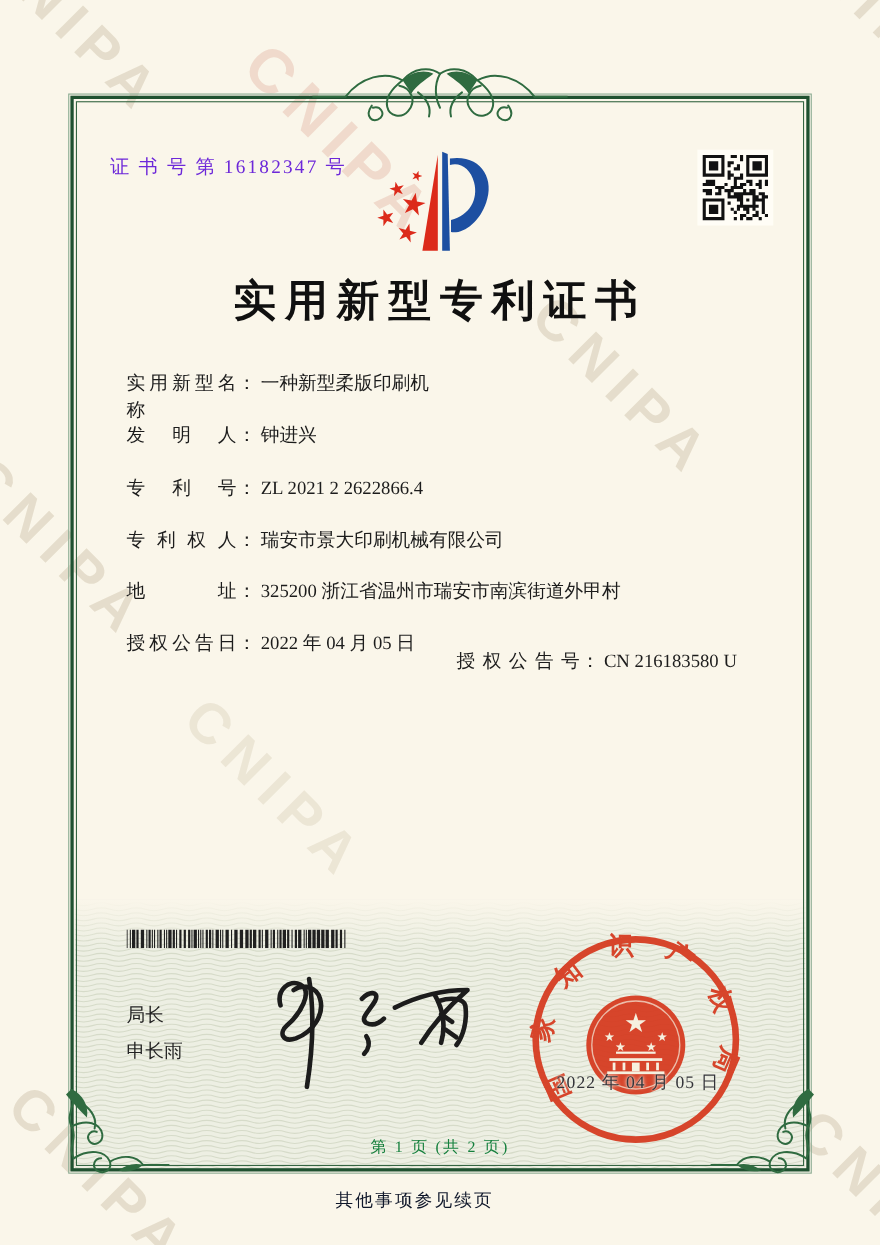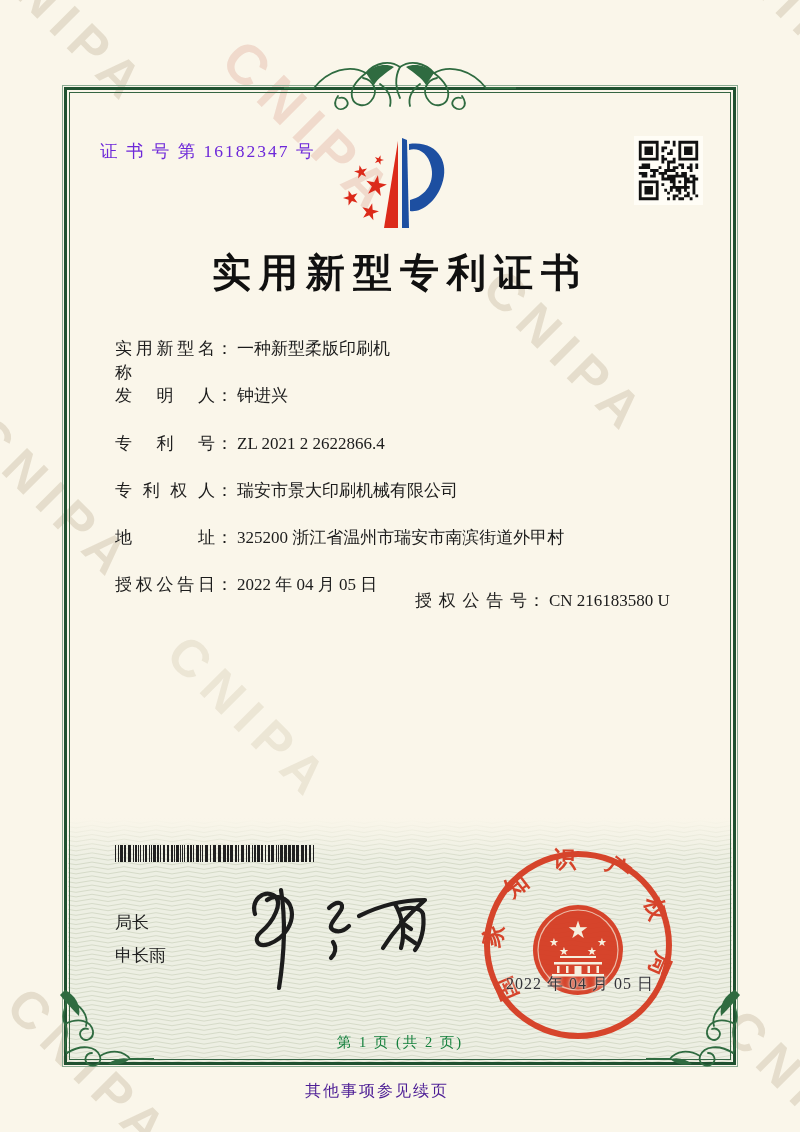--- a/index.html
+++ b/index.html
@@ -42,21 +42,21 @@
   .barcode{position:absolute;left:115px;top:845px}
   .director{position:absolute;left:115px;top:906px;font-size:17px;line-height:33px;color:#222}
   .sig{position:absolute;left:233px;top:870px}
   .seal{position:absolute;left:480px;top:847px}
   .sealdate{position:absolute;left:492px;top:974px;width:176px;text-align:center;
             font-size:16px;letter-spacing:1px;color:#34343a;
             text-shadow:0 0 2px #eef0e4,0 0 4px #eef0e4}
   .pagefoot{position:absolute;left:65px;top:1033px;width:670px;text-align:center;
             font-size:14.5px;letter-spacing:2px;color:#15803d}
   .contnote{position:absolute;left:0;top:1081px;width:754px;text-align:center;
-            font-size:16px;letter-spacing:2px;color:#4c1d95}
+            font-size:16px;letter-spacing:2px;color:#0f172a}
   .orn{position:absolute}
 </style>
 </head>
 <body>
 
 <div class="page">
 
   <span class="wm" style="left:-38px;top:-8px">CNIPA</span>
   <span class="wm" style="left:688px;top:-26px">CNIPA</span>
   <span class="wm pink" style="left:200px;top:95px;font-size:56px">CNIPA</span>

